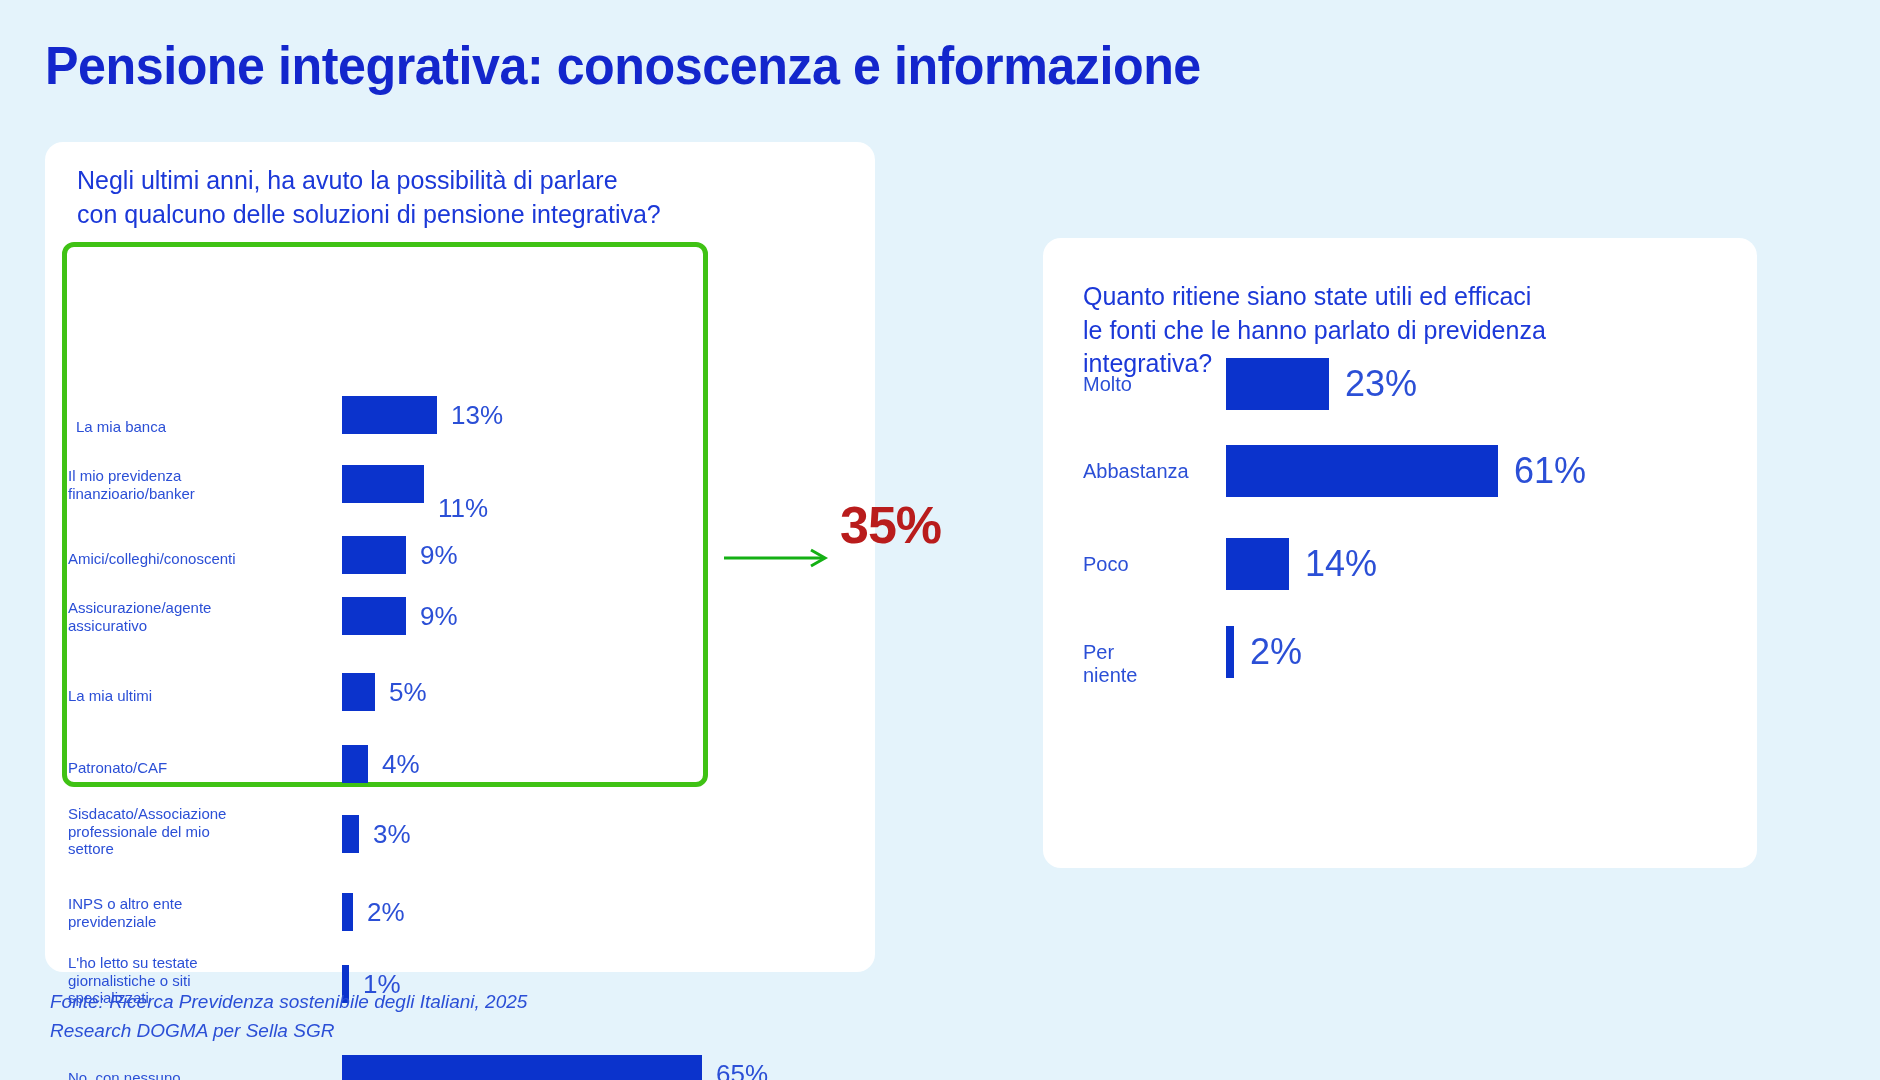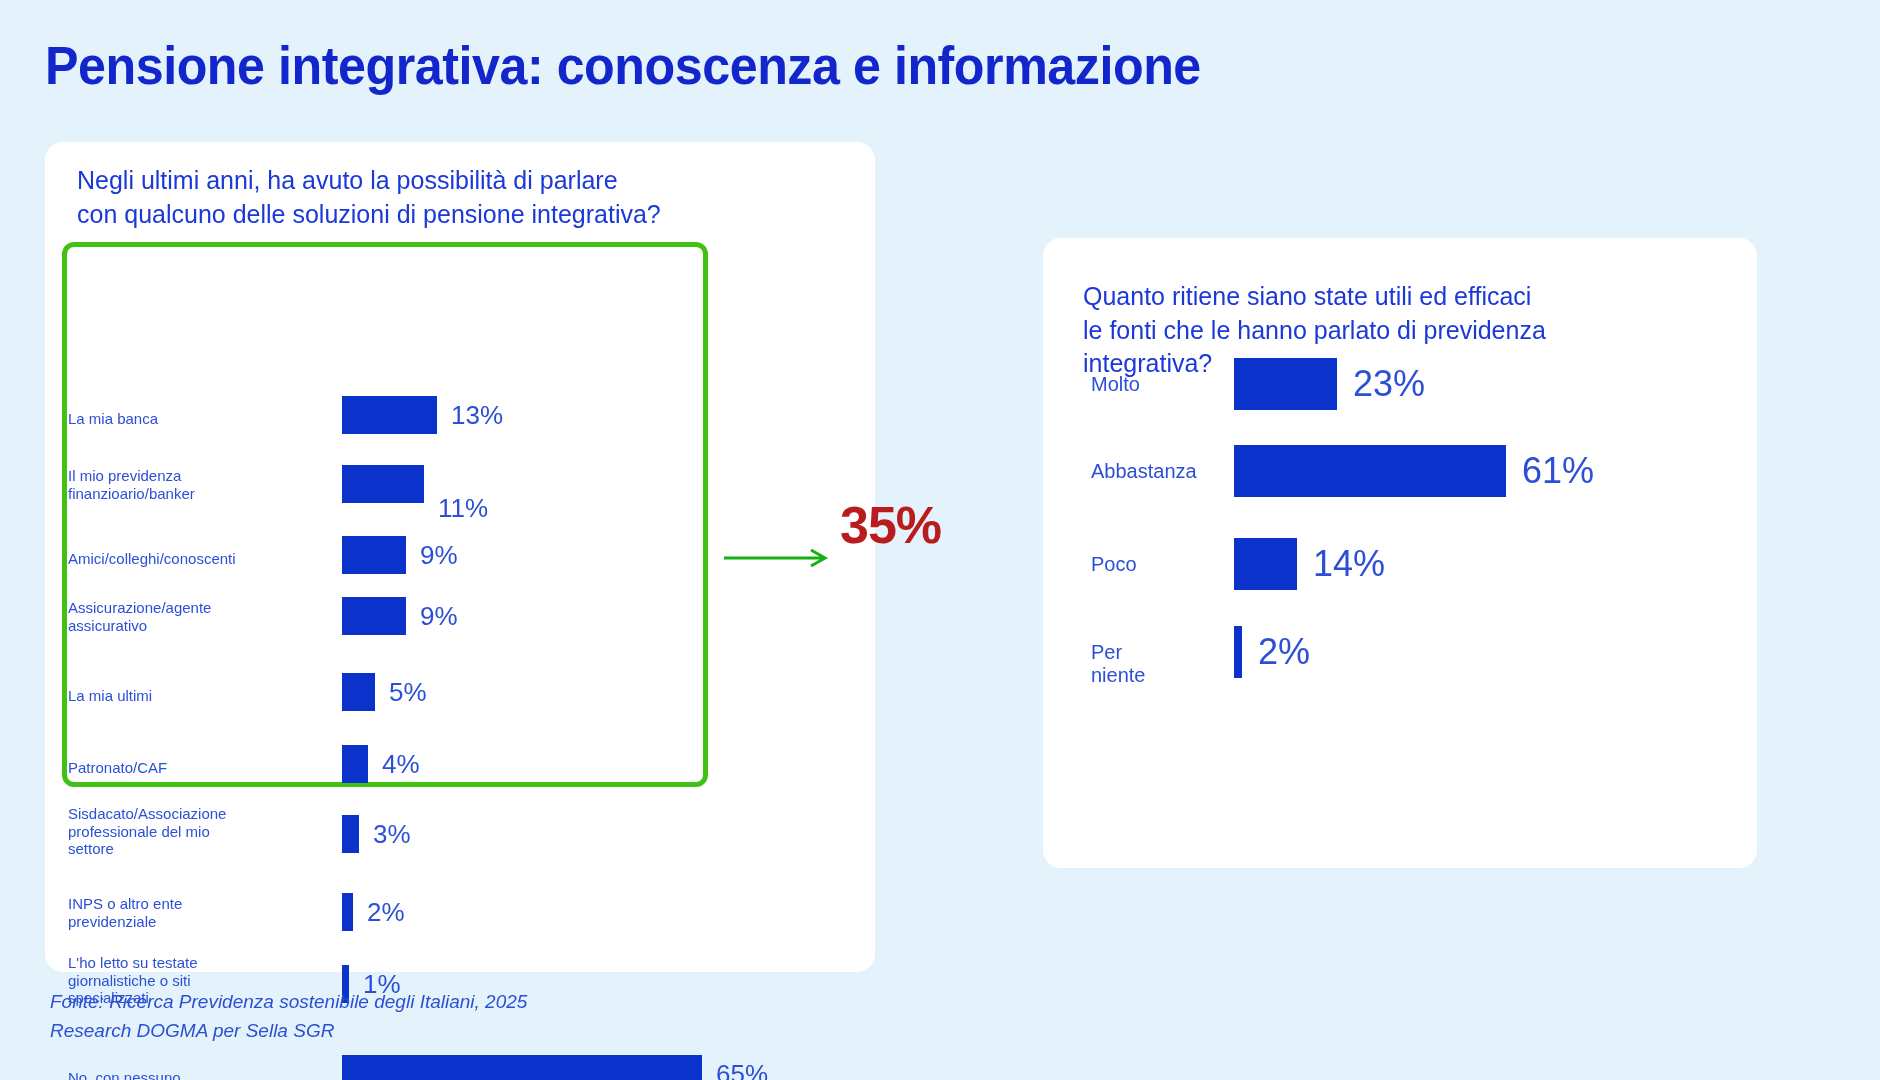--- a/index.html
+++ b/index.html
@@ -21,21 +21,20 @@
     transform:scaleX(0.93);
     transform-origin:left center;
     white-space:nowrap;
   }
 
   
   .card {
     position:absolute;
     background:#ffffff;
     border-radius:18px;
-    padding-left:8px;
   }
   #left-card  { left:45px;  top:142px; width:830px;  height:830px; }
   #right-card { left:1043px; top:238px; width:714px; height:630px; }
 
   .question {
     color:#1b38d8;
     font-size:25px;
     line-height:1.34;
     font-weight:400;
   }
@@ -132,21 +131,21 @@
 
     <div class="question" id="left-question">
       <div>Negli ultimi anni, ha avuto la possibilità di parlare</div>
       <div>con qualcuno delle soluzioni di pensione integrativa?</div>
     </div>
 
     <div id="highlight-box"></div>
 
     <div class="bars-left" id="left-bars">
         <div class="row" style="top: 253px;">
-          <div class="label" style="top: 15px;">
+          <div class="label" style="top: 23px; margin-left: 8px;">
             <div>La mia banca</div>
           </div>
           <div class="bar" style="width: 95px; height: 38px; background: rgb(11, 51, 204);"></div>
           <div class="value" style="left: 406px;">13%</div>
         </div>
         <div class="row" style="top: 322px;">
           <div class="label" style="top: 3px;">
             <div>Il mio previdenza</div>
             <div>finanzioario/banker</div>
           </div>

